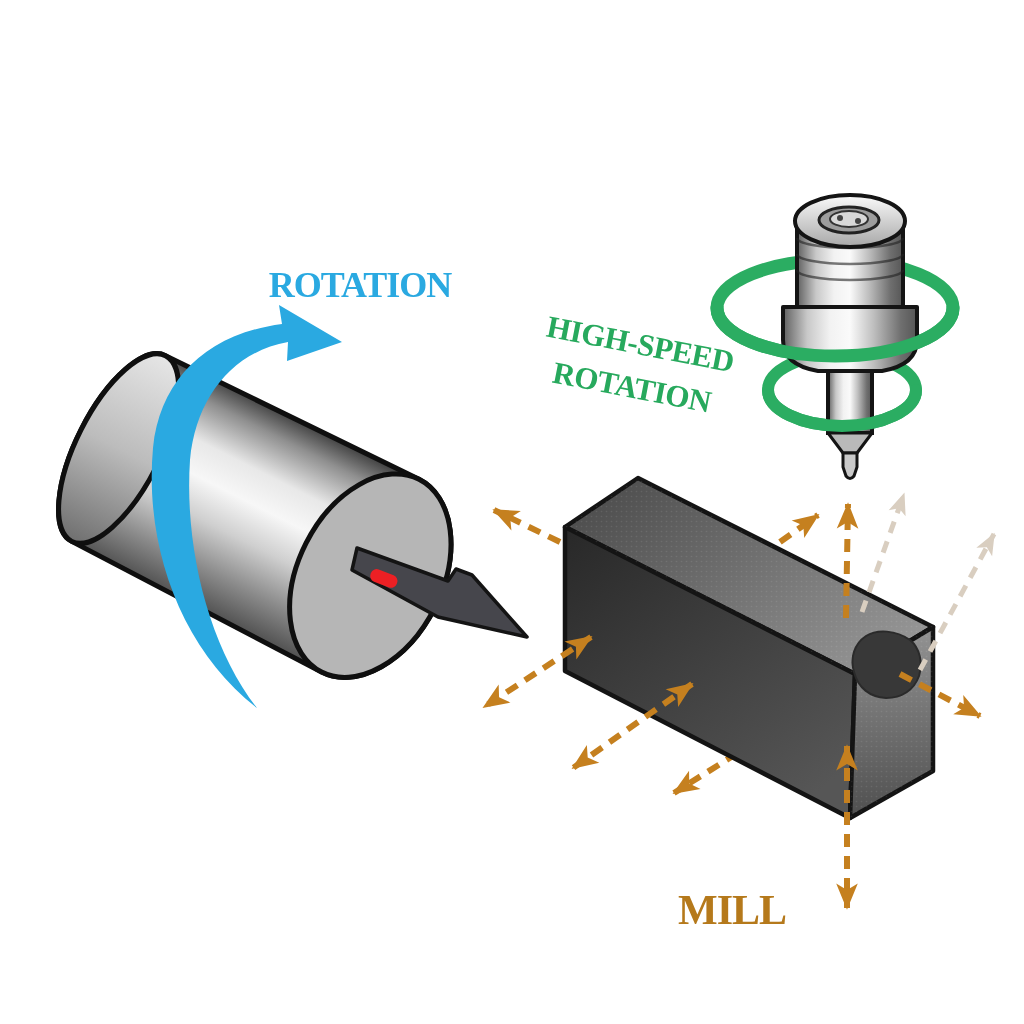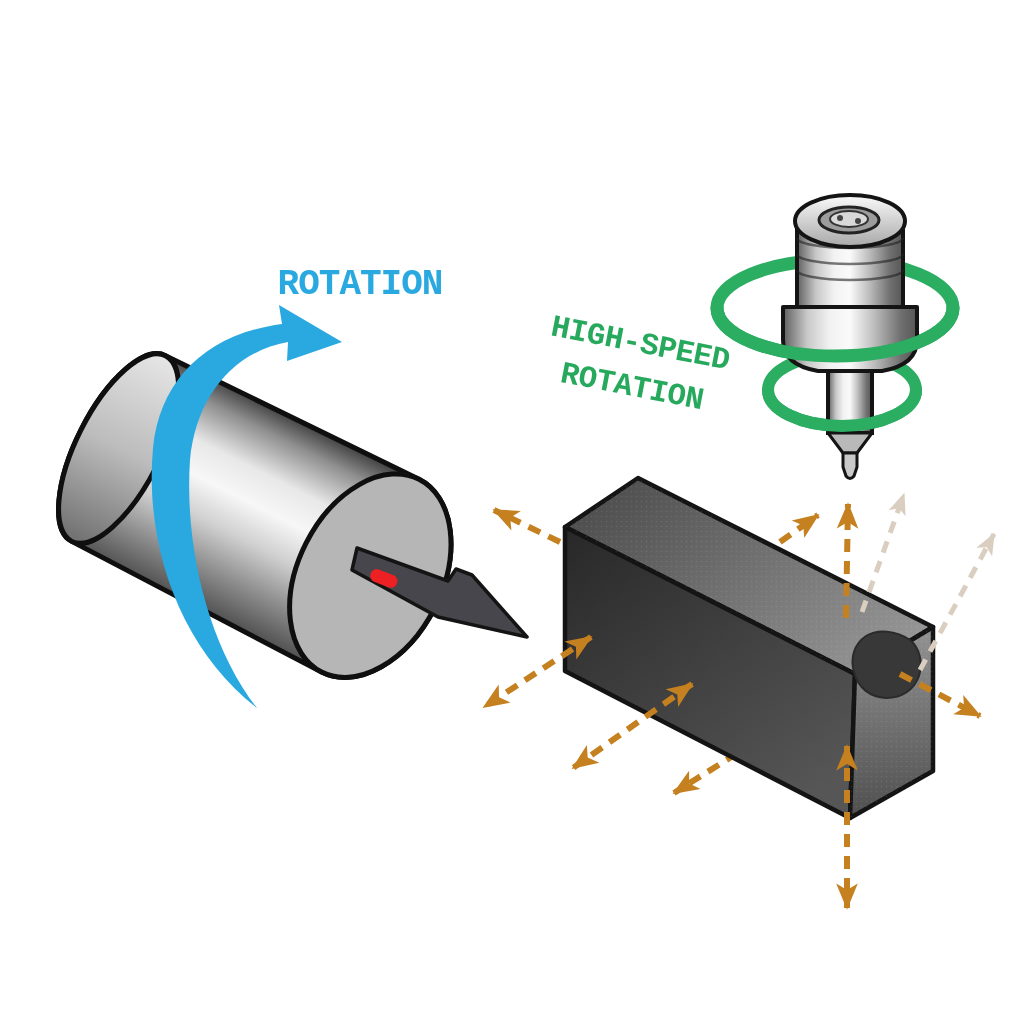--- a/index.html
+++ b/index.html
@@ -1,18 +1,18 @@
 <!DOCTYPE html>
 <html style="--rotation-blue: #2AA9E1; --high-speed-green: #27A95D; --spindle-ring-green: #2BAD62; --mill-caption-brown: #B5791B; --axis-arrow-orange: #C5801F; --axis-arrow-tan: #D9CEC0; --tool-insert-red: #ED2024; --outline-black: #141414;"><head>
 <meta charset="utf-8">
 <style>
   html,body{margin:0;padding:0;background:#ffffff;}
   .stage{
     position:relative;width:1024px;height:1024px;overflow:hidden;background:#ffffff;
-    font-family:Liberation Mono, monospace;
+    font-family:Liberation Serif, serif;
     border-radius:13px;
   }
   .stage svg{position:absolute;left:0;top:0;}
   .label{position:absolute;font-weight:700;white-space:nowrap;}
   .label-rotation{
     left:250px;top:264px;width:220px;text-align:center;
     font-size:36px;letter-spacing:-1px;
     color:var(--rotation-blue,#2AA9E1);
   }
   .label-highspeed{
@@ -166,14 +166,15 @@
   </g>
 </svg>
 
 <div class="label label-rotation">ROTATION</div>
 
 <div class="label label-highspeed">
   <div>HIGH-SPEED</div>
   <div>ROTATION</div>
 </div>
 
+<div class="label label-mill">MILL</div>
 
 </div>
 
 </body></html>

